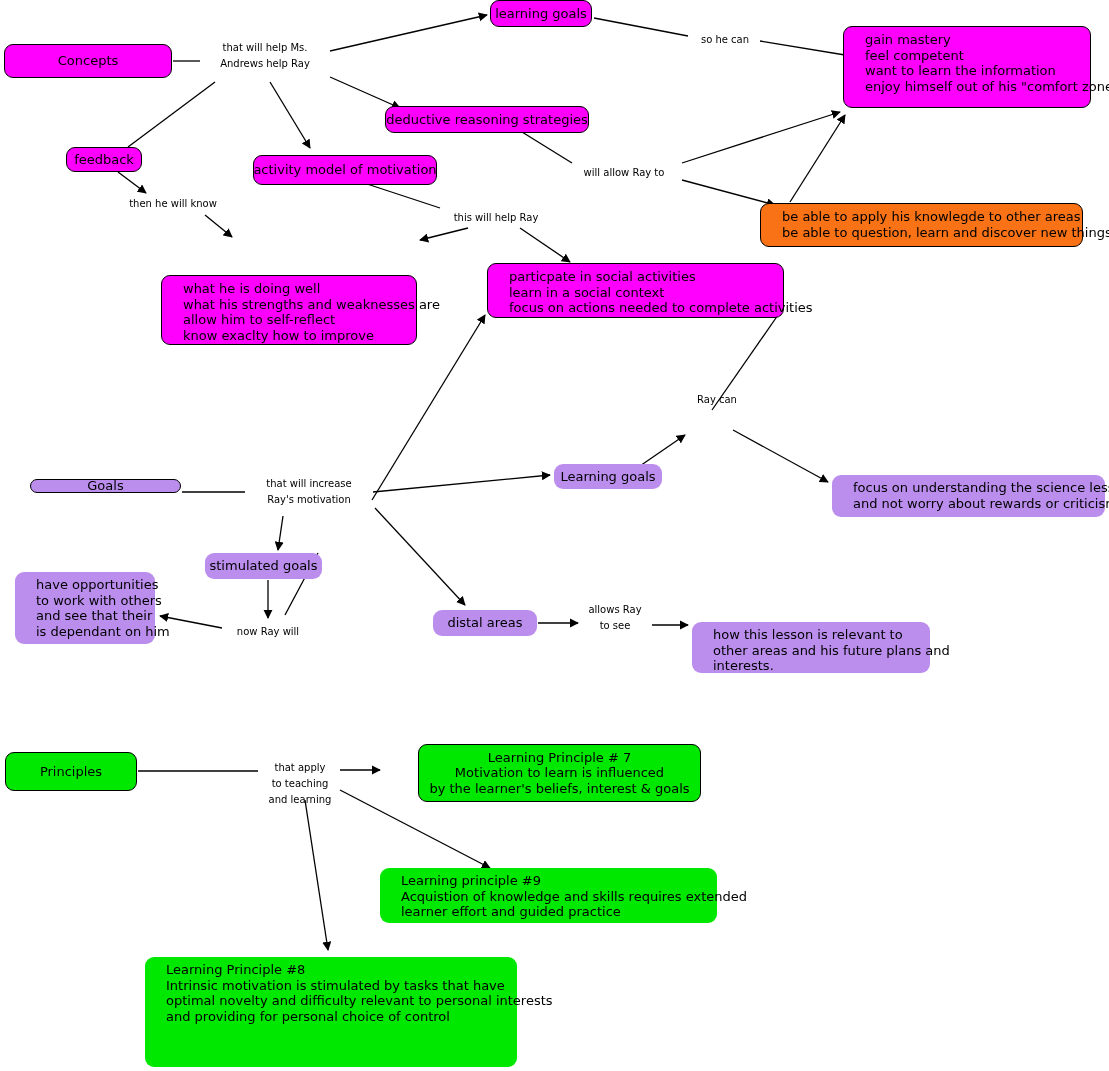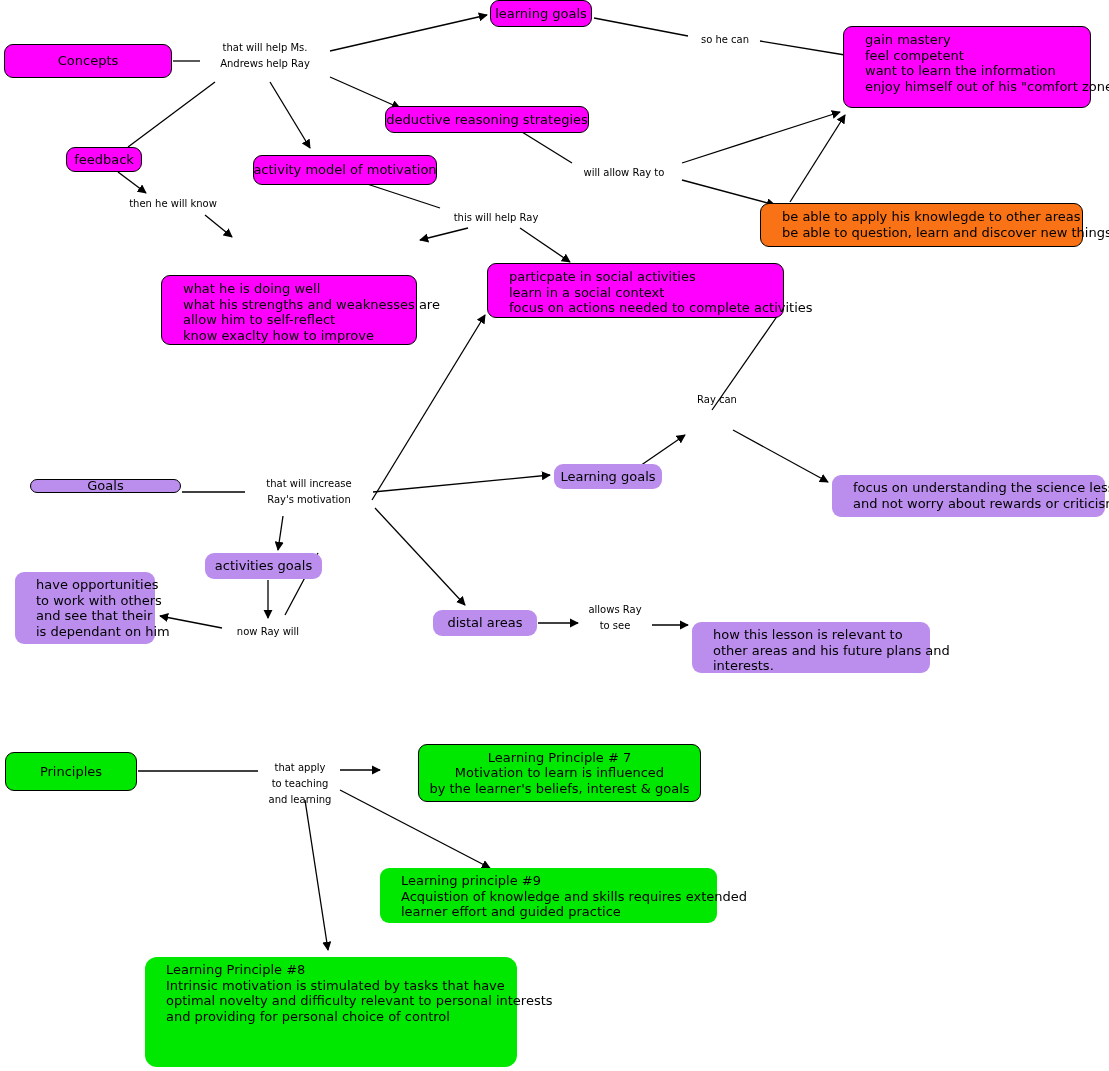--- a/index.html
+++ b/index.html
@@ -175,21 +175,21 @@
 
   <div class="label" style="left:440px; top:210px; width:112px;">this will help Ray</div>
 
   <div class="node bordered center" style="left:30px; top:479px; width:151px; height:14px; background:#BB8EEE; display:flex; align-items:center; justify-content:center;">Goals</div>
 
   <div class="node center" style="left:554px; top:464px; width:108px; height:25px; background:#BB8EEE; display:flex; align-items:center; justify-content:center;">Learning goals</div>
 
   <div class="node left" style="left:832px; top:475px; width:273px; height:42px; background:#BB8EEE;">focus on understanding the science lesson
 and not worry about rewards or criticism</div>
 
-  <div class="node center" style="left:205px; top:553px; width:117px; height:26px; background:#BB8EEE; display:flex; align-items:center; justify-content:center;">activities goals</div>
+  <div class="node center" style="left:205px; top:553px; width:117px; height:26px; background:#BB8EEE; display:flex; align-items:center; justify-content:center;">stimulated goals</div>
 
   <div class="node left" style="left:15px; top:572px; width:140px; height:72px; background:#BB8EEE;">have opportunities
 to work with others
 and see that their
 is dependant on him</div>
 
   <div class="node center" style="left:433px; top:610px; width:104px; height:26px; background:#BB8EEE; display:flex; align-items:center; justify-content:center;">distal areas</div>
 
   <div class="node left" style="left:692px; top:622px; width:238px; height:51px; background:#BB8EEE;">how this lesson is relevant to
 other areas and his future plans and
@@ -208,21 +208,21 @@
   <div class="node bordered center" style="left:5px; top:752px; width:132px; height:39px; background:#00E800; display:flex; align-items:center; justify-content:center;">Principles</div>
 
   <div class="node bordered center" style="left:386px; top:744px; width:283px; height:58px; background:#00E800; display:flex; align-items:center; justify-content:center;margin-left:32px;">Learning Principle # 7
 Motivation to learn is influenced
 by the learner's beliefs, interest &amp; goals</div>
 
   <div class="node left" style="left:380px; top:868px; width:337px; height:55px; background:#00E800;">Learning principle #9
 Acquistion of knowledge and skills requires extended
 learner effort and guided practice</div>
 
-  <div class="node left" style="left:145px; top:957px; width:372px; height:110px; background:#00E800;border-radius:12px;">Learning Principle #8
+  <div class="node left" style="left:145px; top:957px; width:372px; height:110px; background:#00E800;">Learning Principle #8
 Intrinsic motivation is stimulated by tasks that have
 optimal novelty and difficulty relevant to personal interests
 and providing for personal choice of control</div>
 
   <div class="label" style="left:258px; top:760px; width:84px;">that apply
 to teaching
 and learning</div>
 
 </div>
 

